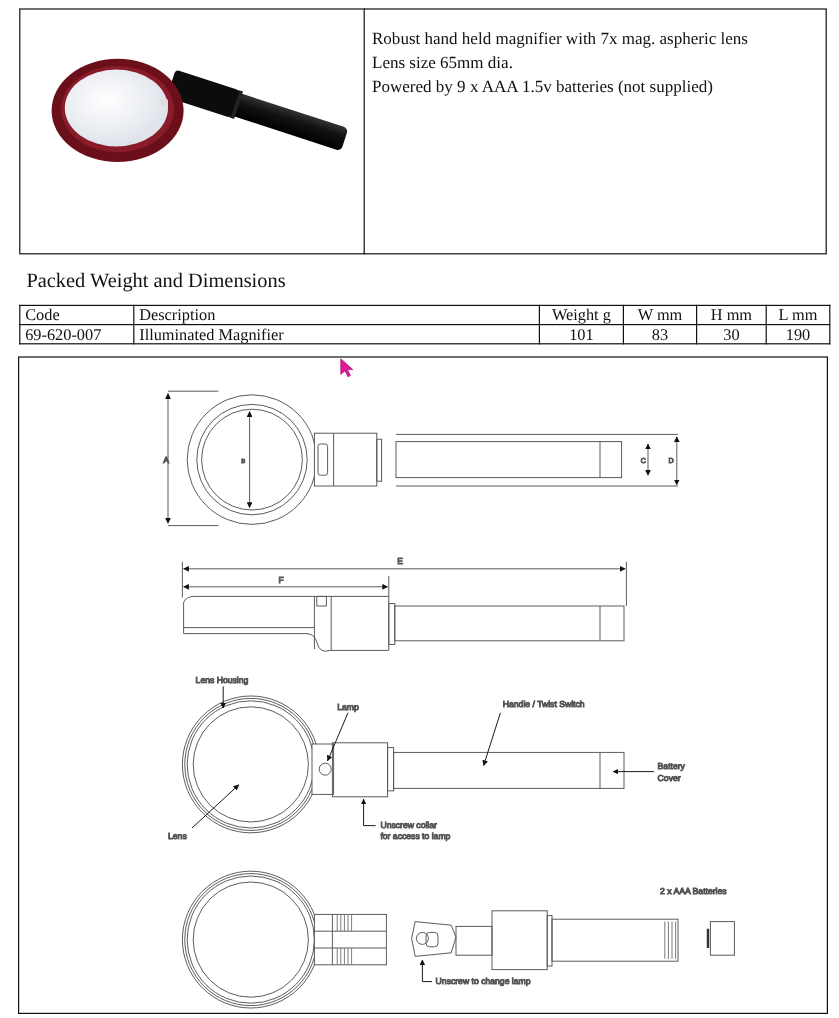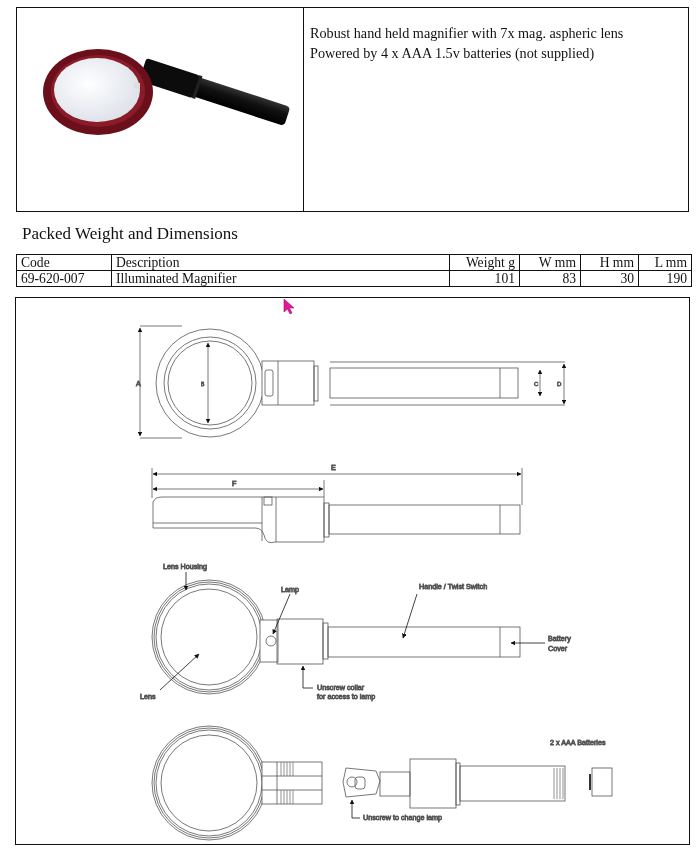--- a/index.html
+++ b/index.html
@@ -5,21 +5,21 @@
   html,body{margin:0;padding:0;background:#fff;}
   body{width:699px;height:848px;position:relative;overflow:hidden;font-family:"Liberation Serif",serif;color:#111;}
   .abs{position:absolute;}
   #top-box{left:16px;top:7px;width:671px;height:203px;border:1.5px solid #111;box-sizing:content-box;}
   #top-divider{left:303px;top:7px;width:0;height:205px;border-left:1.5px solid #111;}
   #desc{left:310px;top:23px;font-size:14.2px;line-height:20px;}
   #desc div{white-space:nowrap;}
   #section-title{left:22px;top:224px;font-size:17px;}
   table#dims{position:absolute;left:16px;top:254px;border-collapse:collapse;font-size:13.6px;padding-left:28px;}
   #dims td{border:1.5px solid #111;padding:0 4px;height:15px;line-height:15px;white-space:nowrap;}
-  #dims td.c{text-align:right;}
+  #dims td.c{text-align:center;}
   #draw-box{left:15px;top:297px;width:673px;height:546px;border:1.5px solid #111;}
   .lbl{font-family:"Liberation Sans",sans-serif;font-size:7.2px;fill:#333;}
   #cursor{left:283px;top:298px;}
 </style>
 </head>
 <body>
 
 <div id="top-box" class="abs"></div>
 <div id="top-divider" class="abs"></div>
 
@@ -41,21 +41,22 @@
     <rect x="105" y="35" width="56" height="24" rx="3" fill="#0c0c0c"></rect>
   </g>
   <ellipse cx="68" cy="47" rx="55" ry="43" fill="#6b0f1a"></ellipse>
   <ellipse cx="68" cy="46" rx="47" ry="36" fill="#8a1c2a"></ellipse>
   <ellipse cx="67" cy="45" rx="43" ry="32" fill="url(#lensg)"></ellipse>
   <rect x="104" y="38" width="6" height="5" fill="#ddd"></rect>
 </svg>
 
 <div id="desc" class="abs">
   <div>Robust hand held magnifier with 7x mag. aspheric lens</div>
-  <div>Powered by 4 x AAA 1.5v batteries (not supplied)</div>
+  <div>Lens size 65mm dia.</div>
+  <div>Powered by 9 x AAA 1.5v batteries (not supplied)</div>
 </div>
 
 <div id="section-title" class="abs">Packed Weight and Dimensions</div>
 
 <table id="dims">
   <tbody>
       <tr>
     <td style="width:86px">Code</td>
     <td style="width:329px">Description</td>
     <td class="c" style="width:61px">Weight g</td>

